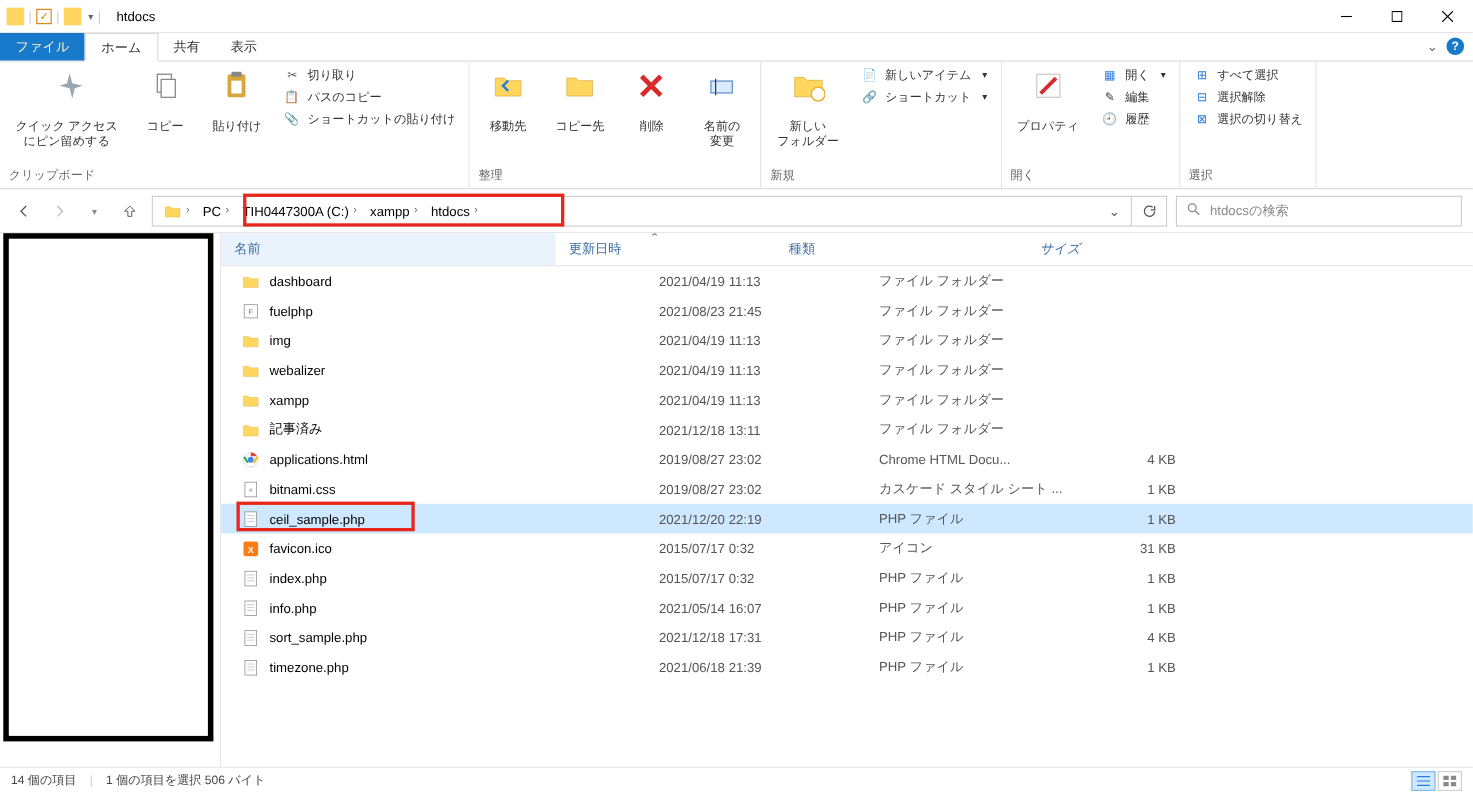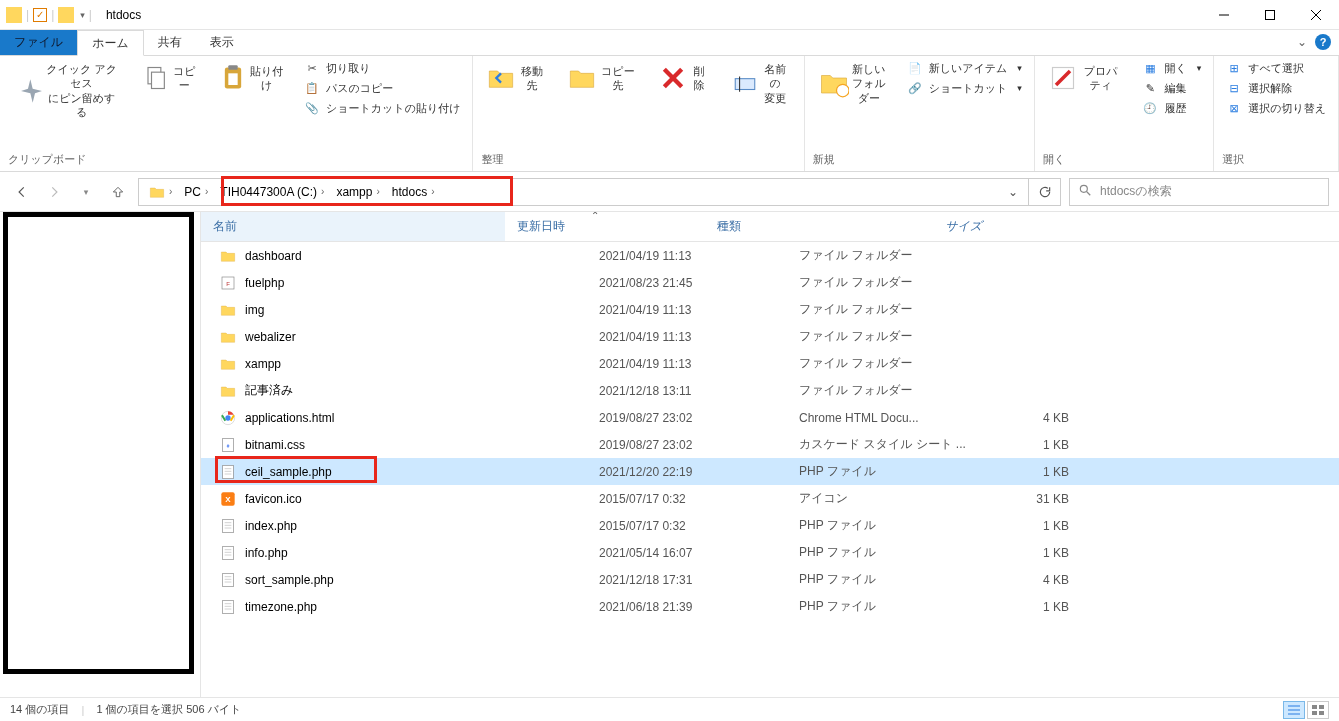--- a/index.html
+++ b/index.html
@@ -11,31 +11,31 @@
 .titlebar .qat .folder-icon { width:16px; height:16px; background:#ffd75e; display:inline-block;}
 .titlebar .qat .sep { color:#ccc; }
 .titlebar .title { margin-left: 8px; }
 .titlebar .winbtns { margin-left:auto; display:flex; }
 .titlebar .winbtn { width:46px; height:30px; display:flex; align-items:center; justify-content:center; }
 .titlebar .winbtn svg { width:10px; height:10px; }
 
 
 .tabs { height: 26px; display:flex; align-items:stretch; background:#fff; border-bottom:1px solid #dadada; position:relative;}
 .tab { padding: 0 14px; display:flex; align-items:center; font-size:12px; color:#333; }
-.tab.file { background:#1979ca; color:#0f172a; }
+.tab.file { background:#1979ca; color:#fef9c3; }
 .tab.active { border:1px solid #dadada; border-bottom:1px solid #fff; background:#fff; margin-bottom:-1px;}
 .tabs .help { position:absolute; right:8px; top:4px; display:flex; gap:8px; align-items:center;}
 .help-circle { width:16px; height:16px; border-radius:50%; background:#1979ca; color:#fff; display:flex; align-items:center; justify-content:center; font-size:11px; font-weight:bold;}
 
 
 .ribbon { height: 116px; background:#fff; border-bottom:1px solid #dadada; display:flex; }
 .group { border-right:1px solid #e5e5e5; display:flex; flex-direction:column; padding:4px 8px 2px; }
 .group-body { flex:1; display:flex; align-items:flex-start; gap:10px; }
 .group-label { text-align:left; font-size:11px; color:#666; padding:2px 0; }
-.bigbtn { display:flex; flex-direction:row; align-items:center; gap:2px; padding:2px 6px; min-width:54px;}
+.bigbtn { display:flex; flex-direction:column; align-items:center; gap:14px; padding:2px 6px; min-width:54px;}
 .bigbtn .ico { width:32px; height:32px; display:flex; align-items:center; justify-content:center;}
 .bigbtn .lbl { font-size:11px; text-align:center; line-height:1.3; color:#333;}
 .stack { display:flex; flex-direction:column; gap:4px; justify-content:center;}
 .smallbtn { display:flex; align-items:center; gap:6px; font-size:11px; color:#333; padding:0 4px; white-space:nowrap;}
 .smallbtn .sico { width:16px; height:16px; display:inline-flex; align-items:center; justify-content:center;}
 
 
 .addr-row { height:40px; display:flex; align-items:center; gap:8px; padding:4px 10px; border-bottom:1px solid #e5e5e5;}
 .navbtn { width:24px; height:24px; display:flex; align-items:center; justify-content:center; color:#555;}
 .navbtn.disabled { color:#bbb; }

